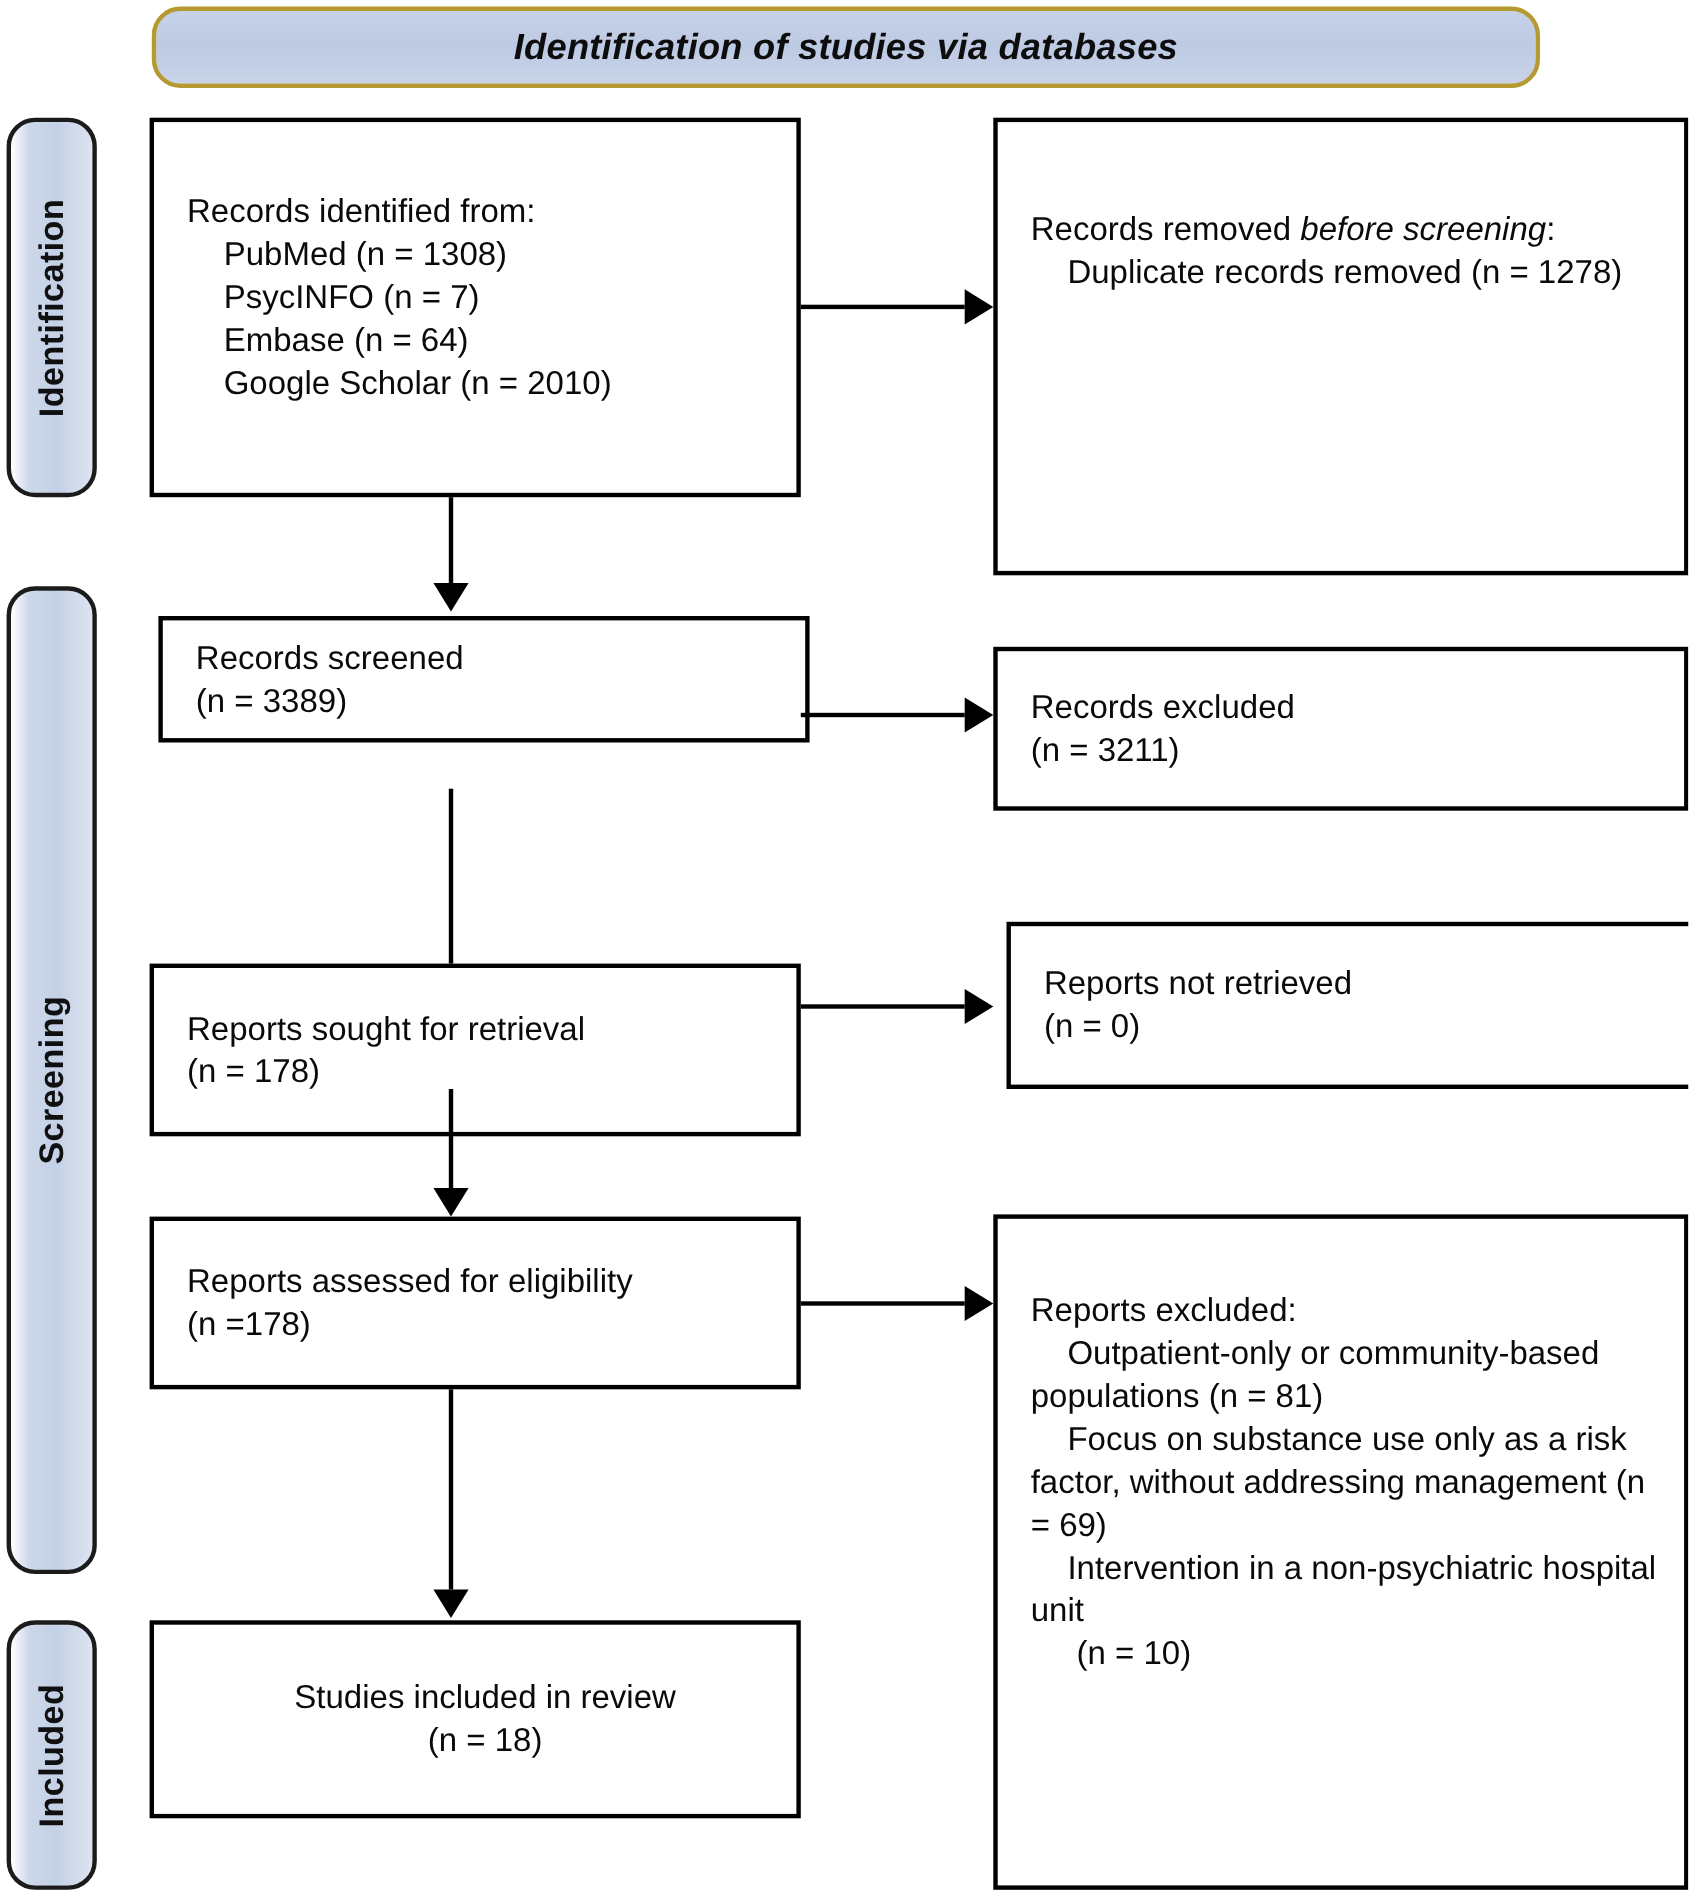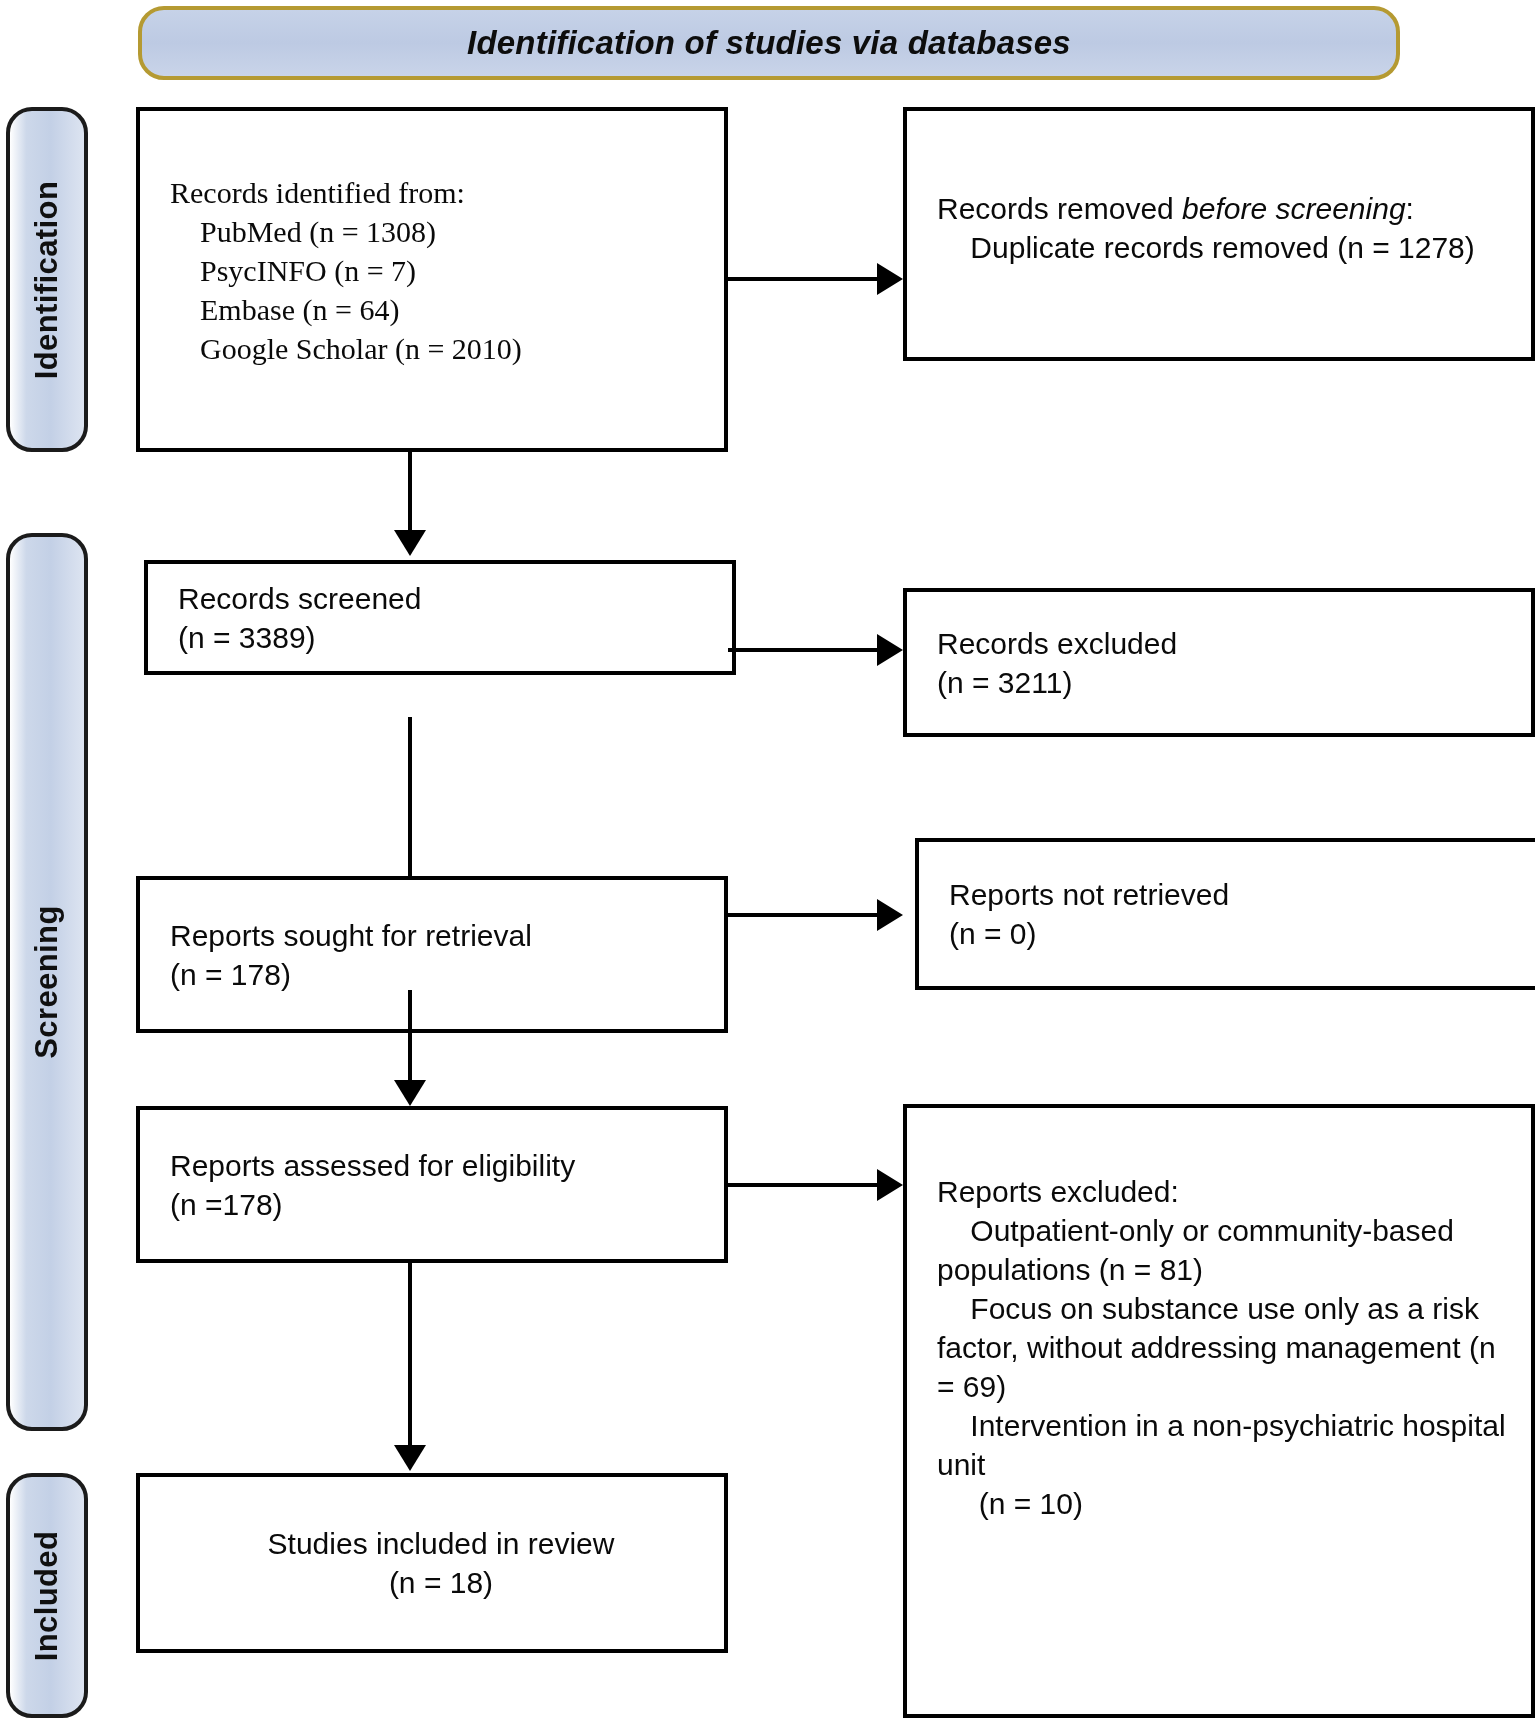--- a/index.html
+++ b/index.html
@@ -122,29 +122,29 @@
   </div>
 
   <div class="phase-bar" style="left:6px; top:533px; width:82px; height:898px;">
     <span class="phase-label">Screening</span>
   </div>
 
   <div class="phase-bar" style="left:6px; top:1473px; width:82px; height:245px;">
     <span class="phase-label">Included</span>
   </div>
 
-  <div class="box" style="left:136px; top:107px; width:592px; height:345px;font-family:Liberation Serif, serif;">
+  <div class="box" style="left:136px; top:107px; width:592px; height:345px;">
     <div class="box-text" style="top:62px;">Records identified from:
     PubMed (n = 1308)
     PsycINFO (n = 7)
     Embase (n = 64)
     Google Scholar (n = 2010)</div>
   </div>
 
-  <div class="box" style="left:903px; top:107px; width:632px; height:254px;">
+  <div class="box" style="left:903px; top:107px; width:632px; height:416px;">
     <div class="box-text" style="top:78px;"><span>Records removed </span><span class="ital">before screening</span><span>:</span><br><span>    Duplicate records removed (n = 1278)</span></div>
   </div>
 
   <div class="conn-h" style="left:728px; top:277px; width:149px;"></div>
   <div class="arrow-right" style="left:877px; top:263px;"></div>
 
   <div class="conn-v" style="left:408px; top:452px; height:78px;"></div>
   <div class="arrow-down" style="left:394px; top:530px;"></div>
 
   <div class="box" style="left:144px; top:560px; width:592px; height:115px;">

